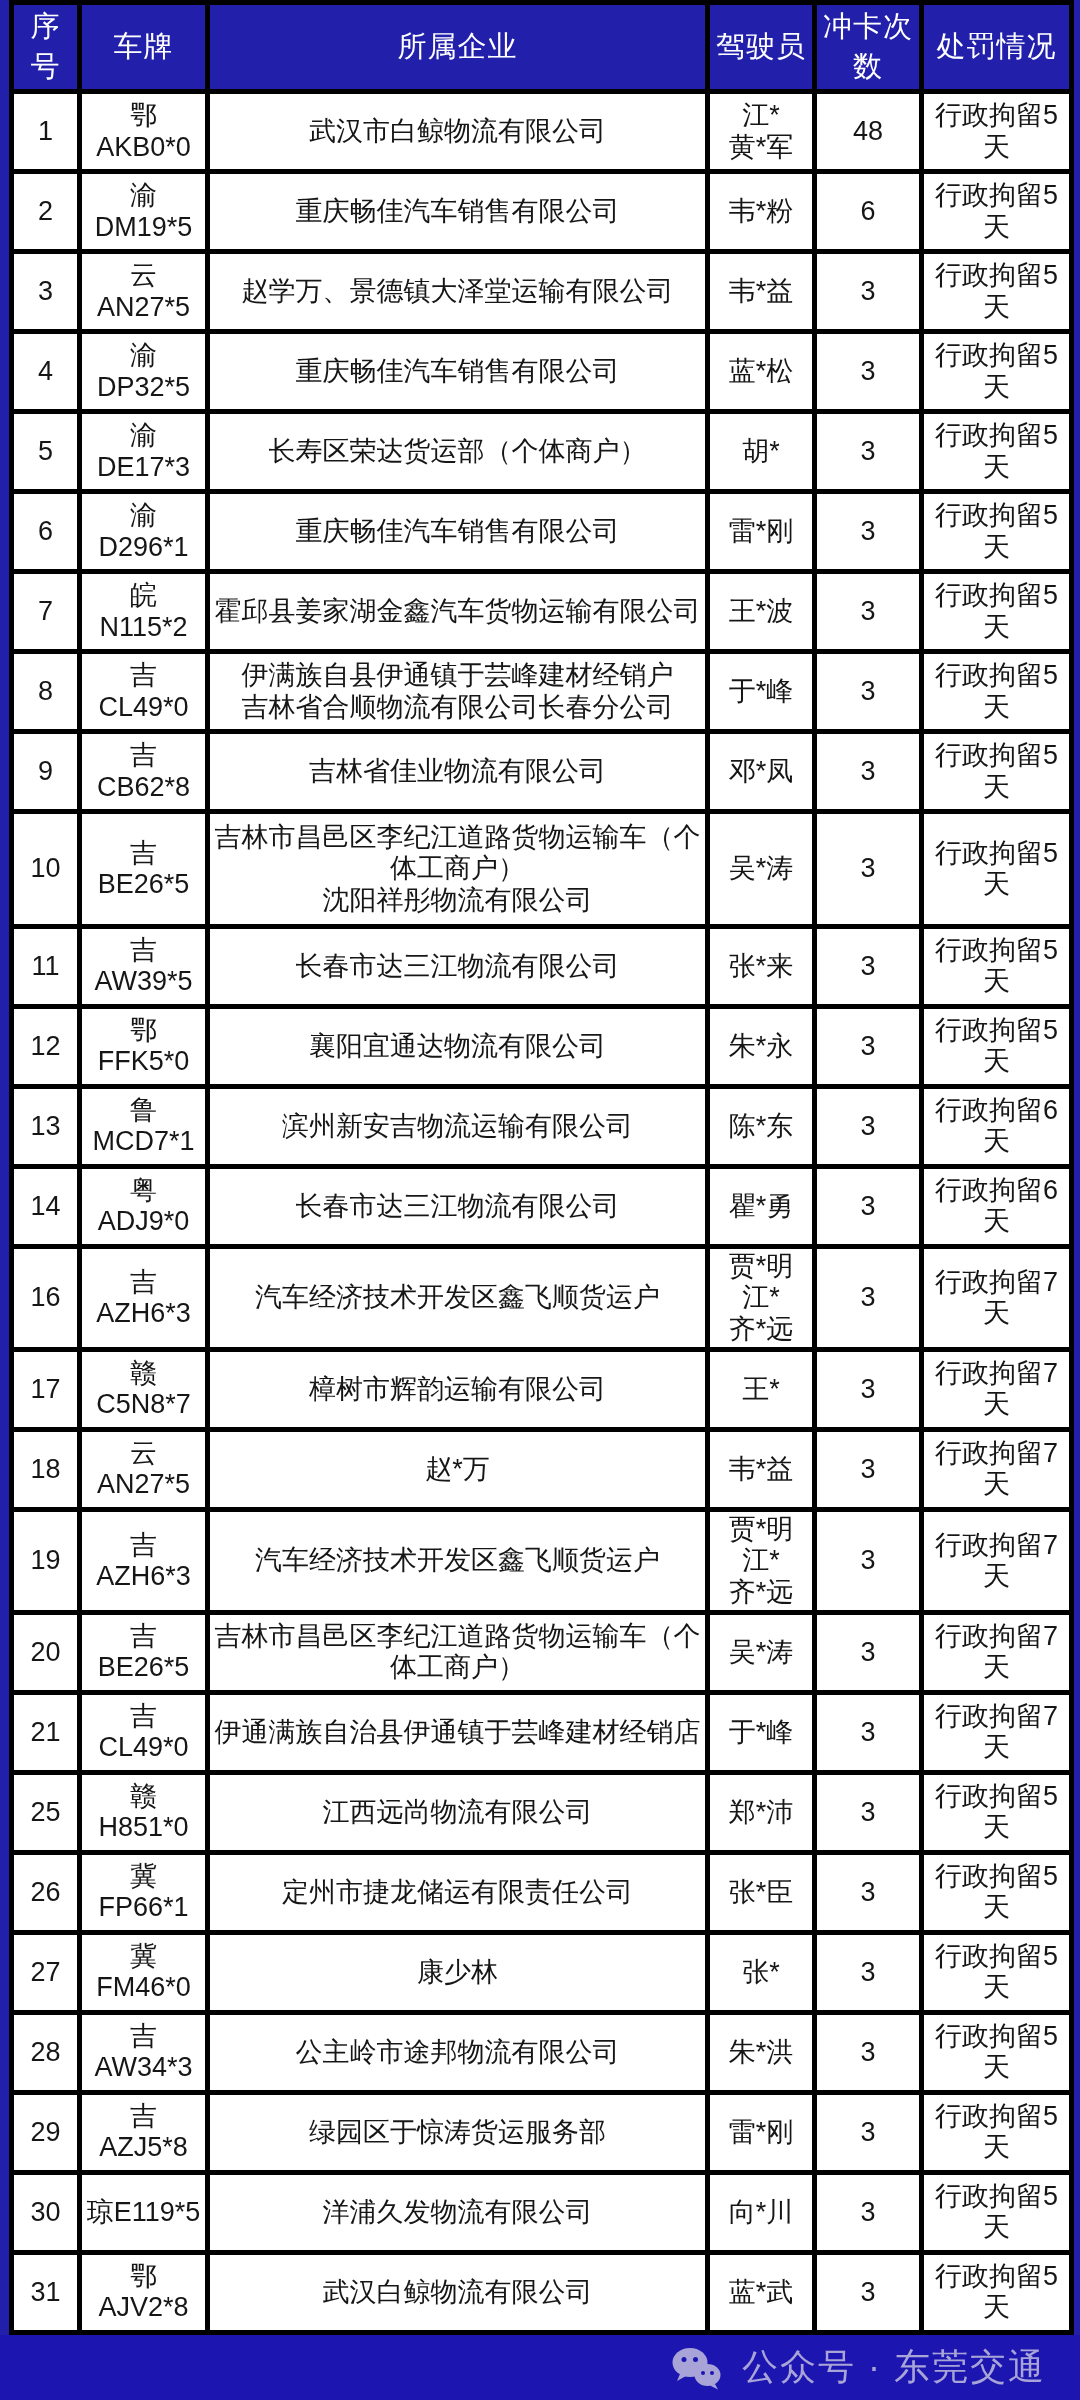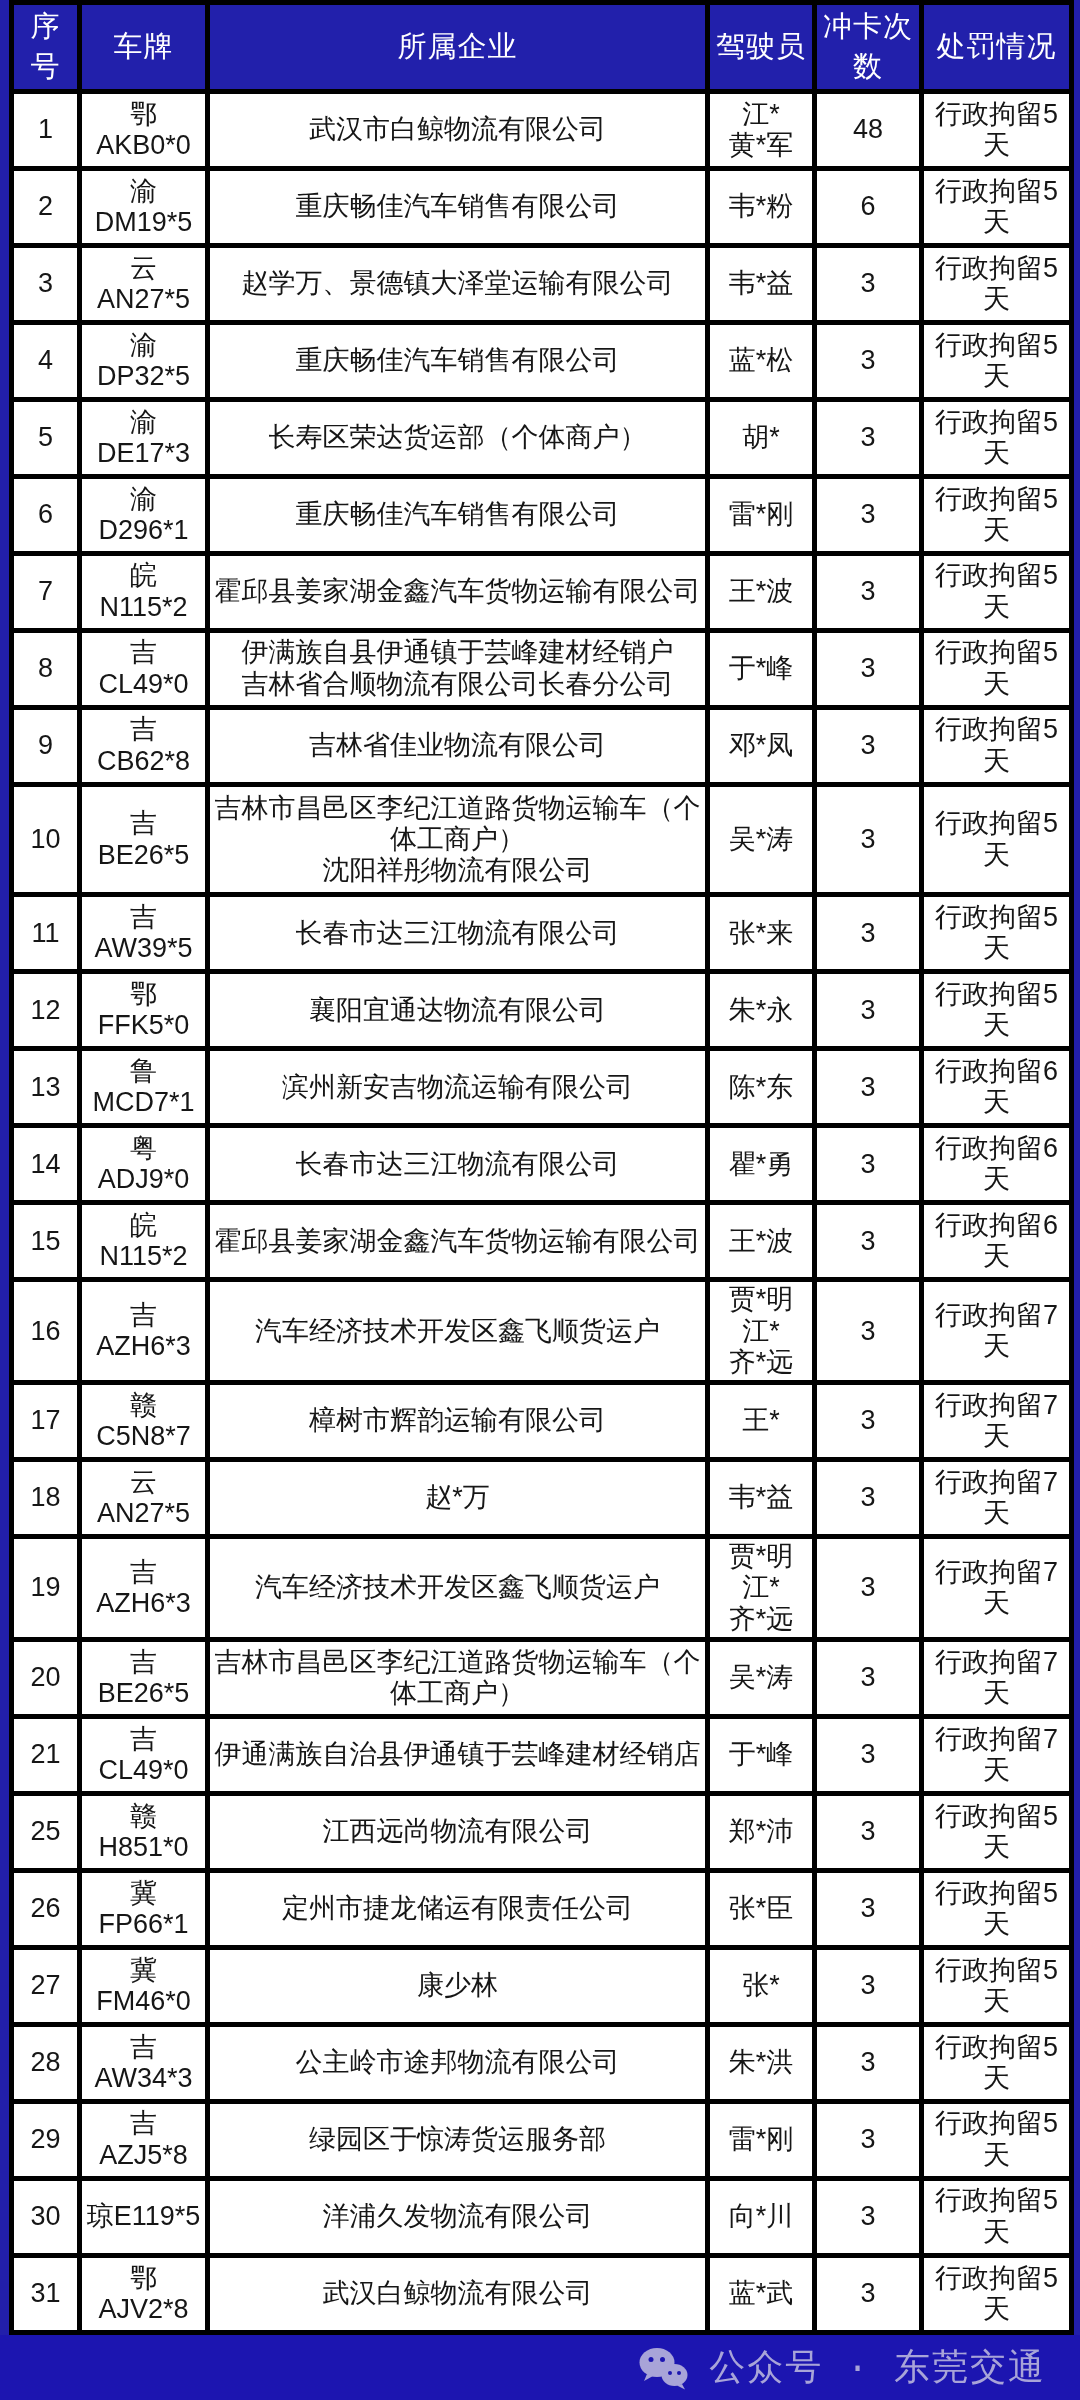--- a/index.html
+++ b/index.html
@@ -42,21 +42,20 @@
   }
   tr.lines-3 { height: 102px; }
   .footer-bar {
     height: 65px; flex: 0 0 65px;
     background: #1C15B0;
     display: flex;
     align-items: center;
     justify-content: flex-end;
     padding-right: 34px;
     gap: 20px;
-    font-family: Liberation Mono, monospace;
   }
   .footer-label {
     color: #A8A4D8;
     font-size: 36px;
     letter-spacing: 2px;
   }
   .wechat-icon { width: 52px; height: 44px; display: block; }
 </style>
 </head>
 <body>
@@ -192,28 +191,20 @@
     <td>行政拘留6天</td>
   </tr>
           <tr>
     <td>14</td>
     <td>粤ADJ9*0</td>
     <td>长春市达三江物流有限公司</td>
     <td>瞿*勇</td>
     <td>3</td>
     <td>行政拘留6天</td>
   </tr>
-          <tr>
-    <td>15</td>
-    <td>皖N115*2</td>
-    <td>霍邱县姜家湖金鑫汽车货物运输有限公司</td>
-    <td>王*波</td>
-    <td>3</td>
-    <td>行政拘留6天</td>
-  </tr>
           <tr class="lines-3">
     <td>16</td>
     <td>吉AZH6*3</td>
     <td>汽车经济技术开发区鑫飞顺货运户</td>
     <td>贾*明
 江*
 齐*远</td>
     <td>3</td>
     <td>行政拘留7天</td>
   </tr>

